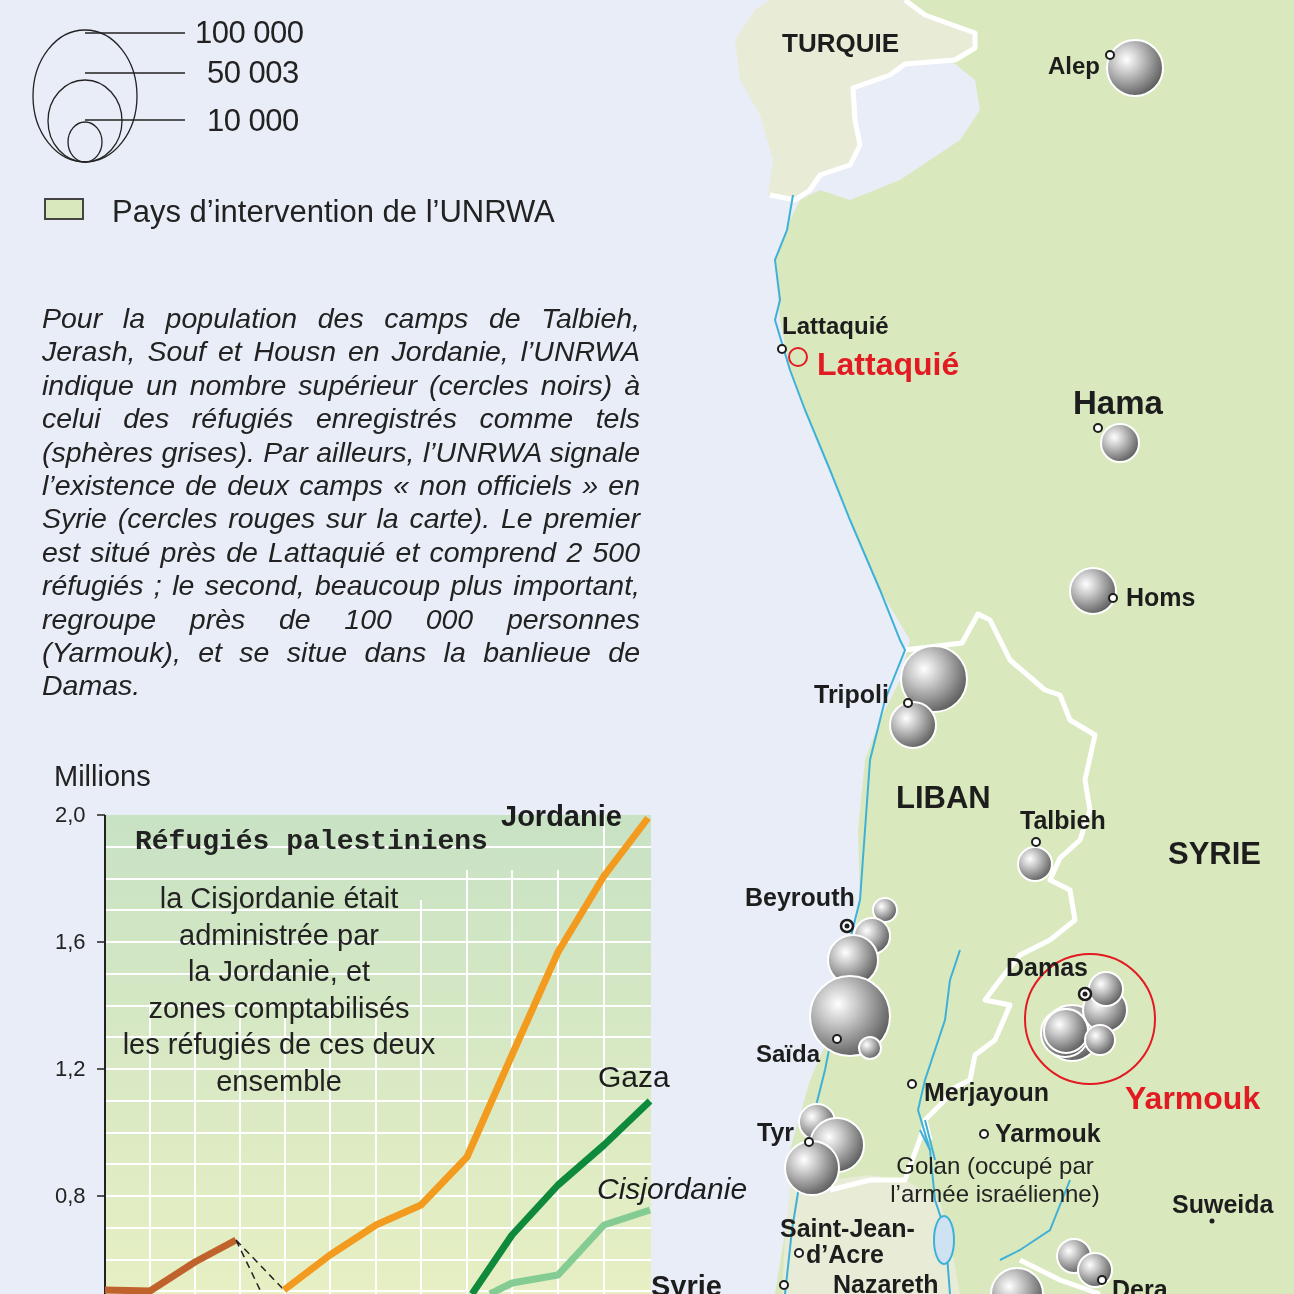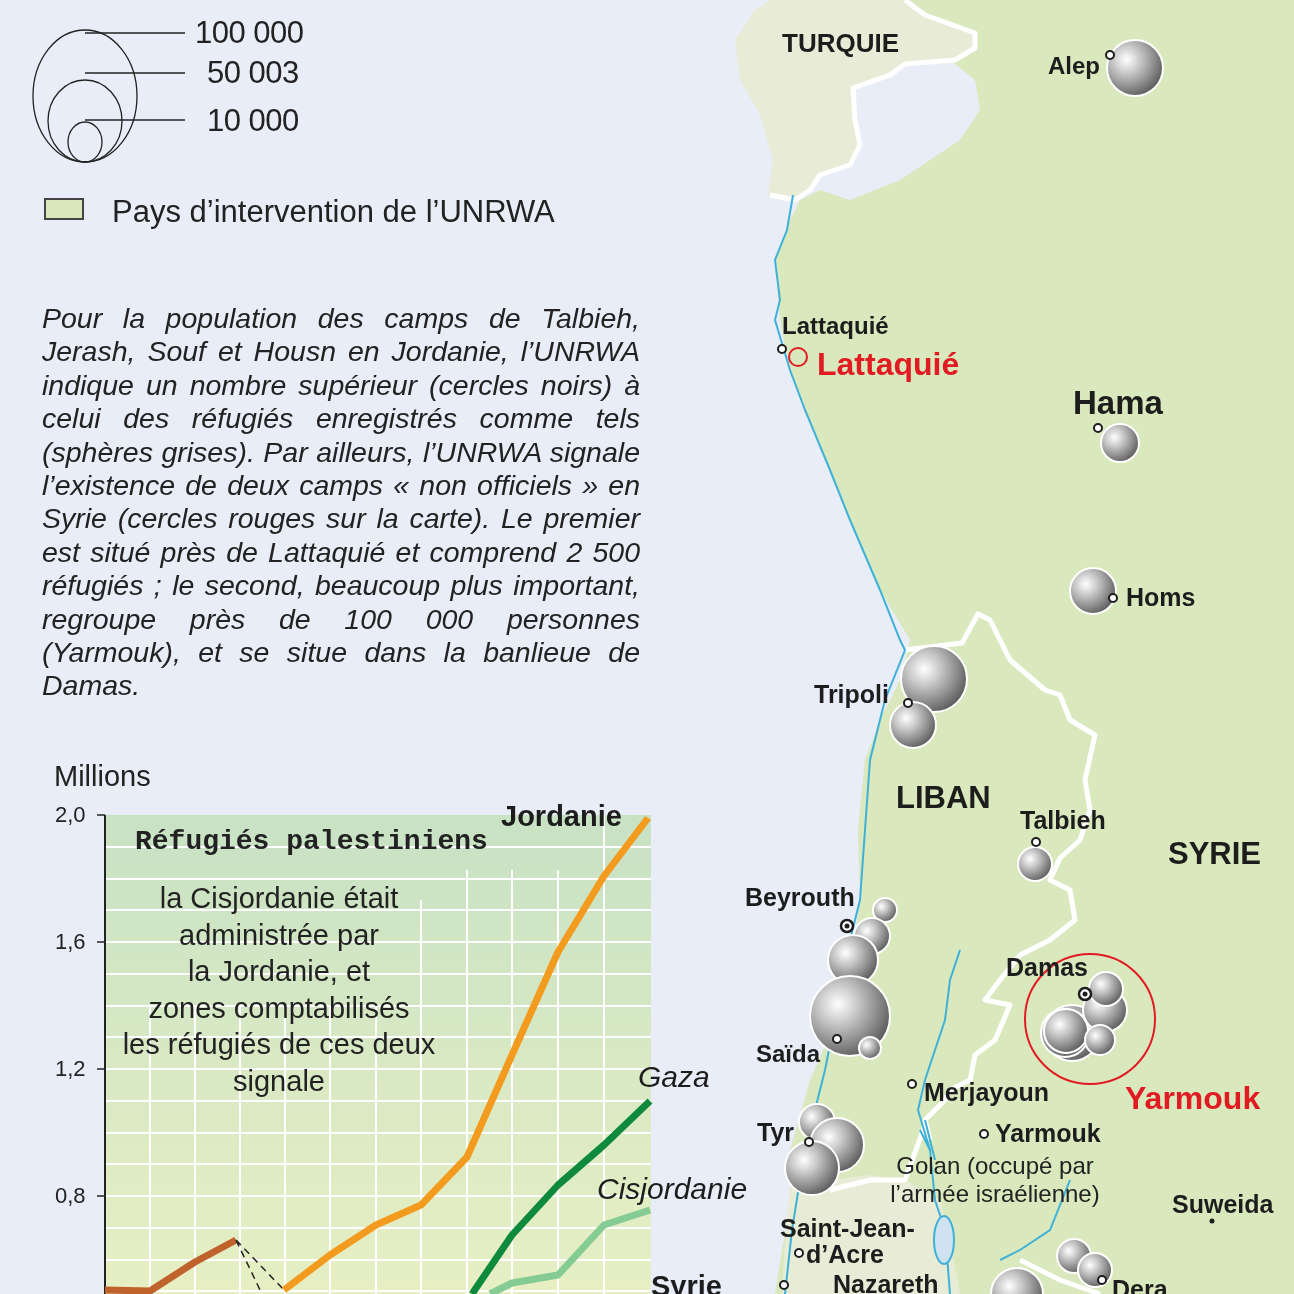--- a/index.html
+++ b/index.html
@@ -209,18 +209,18 @@
 <div class="ytick" style="left:55px; top:929px;">1,6</div>
 <div class="ytick" style="left:55px; top:1056px;">1,2</div>
 <div class="ytick" style="left:55px; top:1183px;">0,8</div>
 <div class="chart-title">Réfugiés palestiniens</div>
 <div class="chart-note">
   <div>la Cisjordanie était</div>
   <div>administrée par</div>
   <div>la Jordanie, et</div>
   <div>zones comptabilisés</div>
   <div>les réfugiés de ces deux</div>
-  <div>signale</div>
+  <div>ensemble</div>
 </div>
 <div class="series-label" style="left:501px; top:800px; font-weight:bold; font-size:29px;">Jordanie</div>
-<div class="series-label" style="left:598px; top:1060px; font-style:italic;margin-left:40px;">Gaza</div>
+<div class="series-label" style="left:598px; top:1060px; ">Gaza</div>
 <div class="series-label" style="left:597px; top:1172px; font-style:italic;">Cisjordanie</div>
 <div class="series-label" style="left:651px; top:1270px; font-weight:bold; font-size:29px;">Syrie</div>
 
 </body></html>

